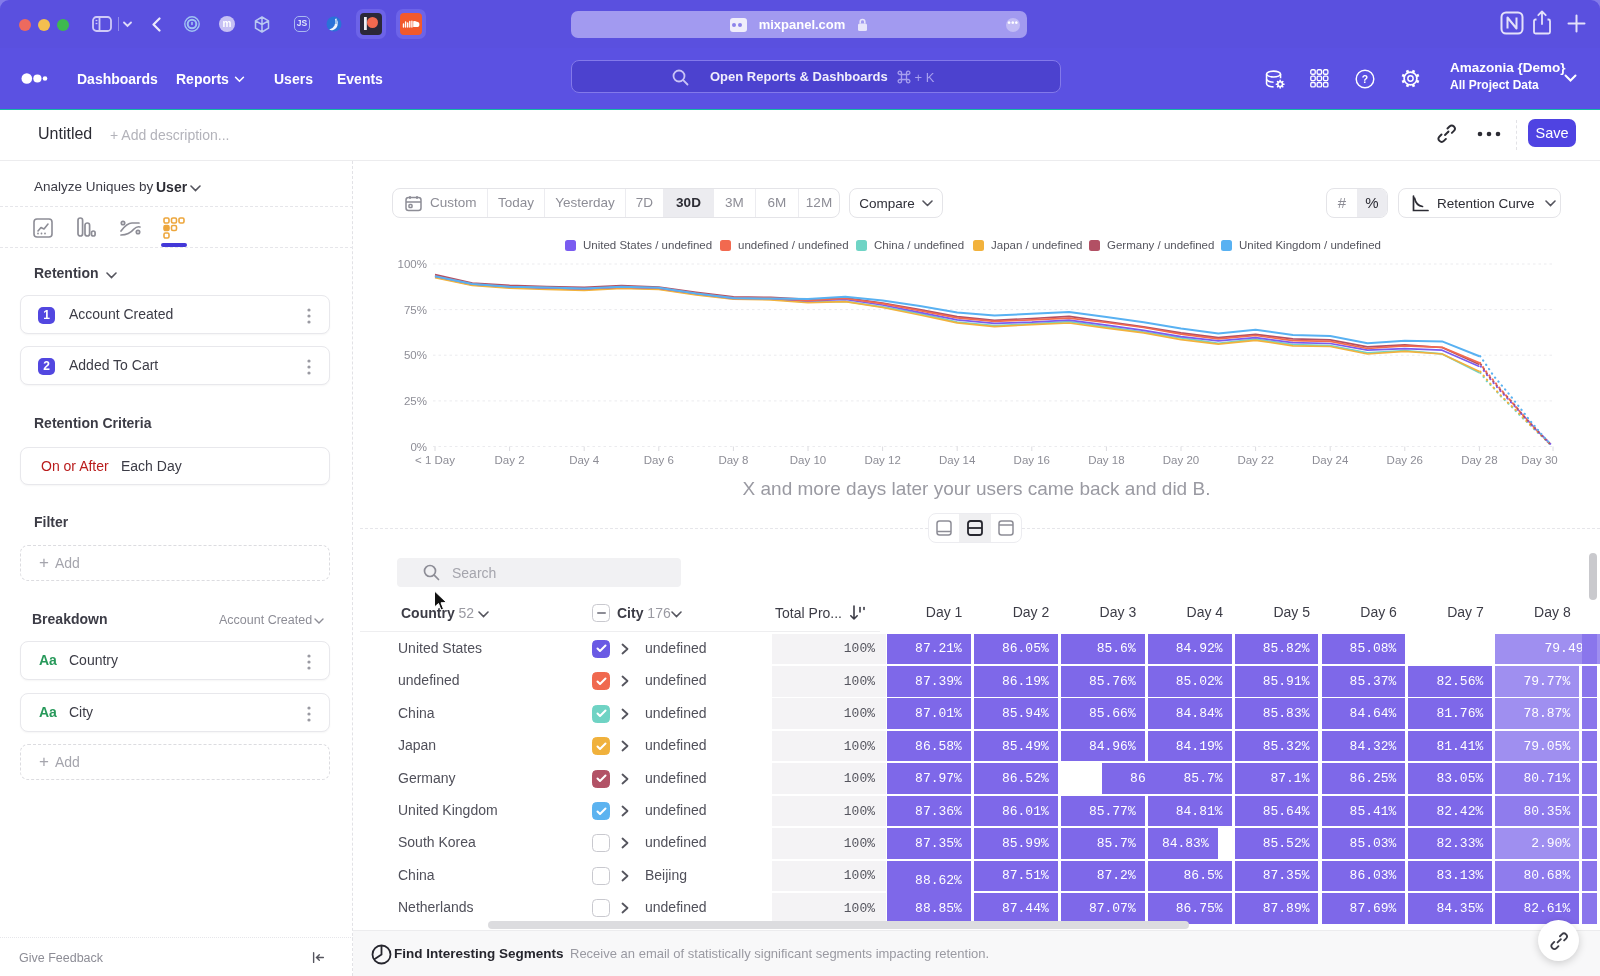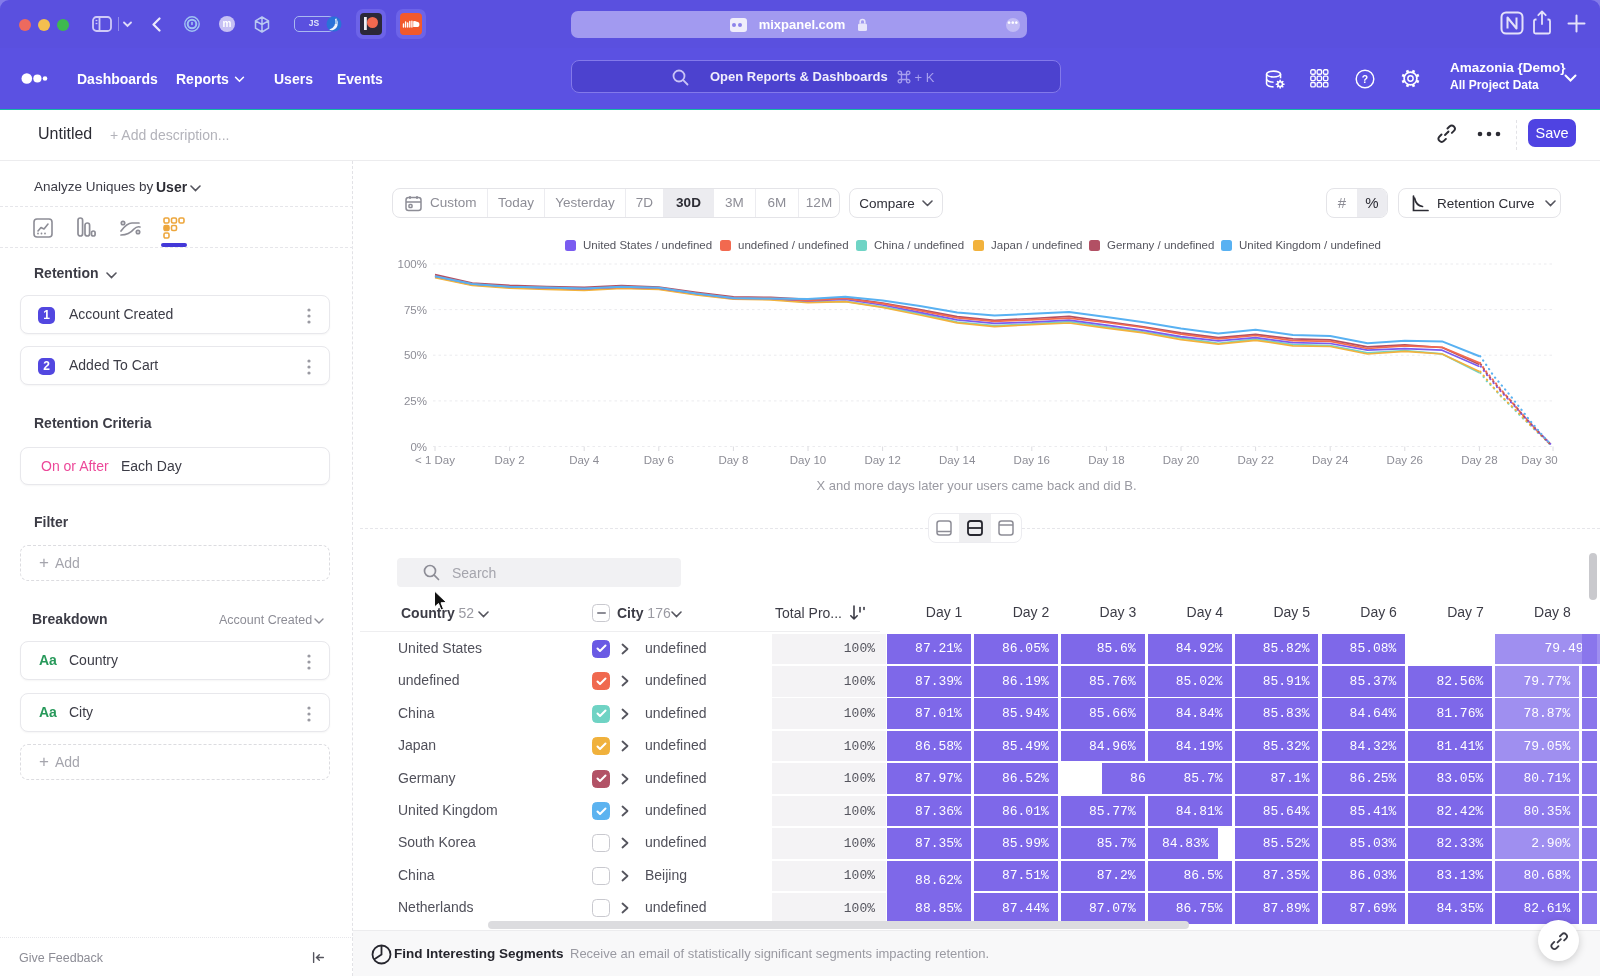--- a/index.html
+++ b/index.html
@@ -68,21 +68,21 @@
       <circle cx="8" cy="8" r="4.3" fill="none" stroke="#9fc3f2" stroke-width="2"></circle>
       <rect x="7.2" y="5.8" width="1.6" height="3.4" rx=".8" fill="#9fc3f2"></rect>
     </svg>
 
   <div class="abs" style="left:219px;top:16px;width:16px;height:16px;border-radius:50%;background:#c6c0f4;color:#fff;font-size:10px;font-weight:700;text-align:center;line-height:16px">m</div>
 
   <svg class="abs" style="left:254px;top:15.5px" width="16" height="17" viewBox="0 0 16 17">
       <path d="M8 1 L14.5 4.8 L14.5 12.2 L8 16 L1.5 12.2 L1.5 4.8 Z M8 1 L8 8.5 M1.5 4.8 L8 8.5 L14.5 4.8 M8 16 L8 8.5" fill="none" stroke="#b9c8f2" stroke-width="1.5" stroke-linejoin="round"></path>
     </svg>
 
-  <div class="abs" style="left:294px;top:16px;width:40px;height:16px;border:1.5px solid #a9b9f0;border-radius:5px;color:#dfe6fb;font-size:8.5px;font-weight:700;text-align:center;line-height:13px">JS</div>
+  <div class="abs" style="left:294px;top:16px;width:16px;height:16px;border:1.5px solid #a9b9f0;border-radius:5px;color:#dfe6fb;font-size:8.5px;font-weight:700;text-align:center;line-height:13px">JS</div>
 
   <svg class="abs" style="left:326px;top:16px" width="16" height="16" viewBox="0 0 16 16">
       <circle cx="8" cy="8" r="7.5" fill="#2a72d8"></circle>
       <path d="M10.5 2.5 Q12.5 6 11.5 9.5 Q10.3 13.2 6.5 14.2 Q4.5 14.6 3.2 13.6 Q7 12.5 8.5 9.5 Q10 6.5 9 3 Z" fill="#eef4fc"></path>
       <path d="M10.5 2.5 Q8.5 4.5 9 8 L11 8 Q11.5 5 10.5 2.5 Z" fill="#9dc3ee"></path>
     </svg>
 
   <div class="abs" style="left:356px;top:9px;width:30px;height:30px;background:#6c63e8;border-radius:7px"></div>
   <div class="abs" style="left:360px;top:13px;width:22px;height:22px;background:#2b2838;border-radius:4px"></div>
   <svg class="abs" style="left:360px;top:13px" width="22" height="22" viewBox="0 0 22 22">
@@ -280,21 +280,21 @@
     <div class="badge">2</div>
     <div class="abs" style="left:48px;top:10px;font-size:14px;color:#3c3c46">Added To Cart</div>
     <div class="abs" style="left:286px;top:12px"><svg width="4" height="16" viewBox="0 0 4 16">
           <circle cx="2" cy="2" r="1.6" fill="#9a9aa2"></circle>
           <circle cx="2" cy="8" r="1.6" fill="#9a9aa2"></circle>
           <circle cx="2" cy="14" r="1.6" fill="#9a9aa2"></circle>
         </svg></div>
   </div>
   <div class="abs sh" style="left:34px;top:254px">Retention Criteria</div>
   <div class="scard" style="top:286px;height:38px">
-    <div class="abs" style="left:20px;top:10px;font-size:14px;color:#ec4899">On or After</div>
+    <div class="abs" style="left:20px;top:10px;font-size:14px;color:#b91c1c">On or After</div>
     <div class="abs" style="left:100px;top:10px;font-size:14px;color:#3c3c46">Each Day</div>
   </div>
   <div class="abs sh" style="left:34px;top:353px">Filter</div>
   <div class="addbox" style="top:384px"><span style="font-size:17px;margin-right:6px">+</span>Add</div>
   <div class="abs sh" style="left:32px;top:450px">Breakdown</div>
   <div class="abs" style="left:219px;top:452px;font-size:12.5px;color:#8d8d96">Account Created</div>
   <svg class="abs" style="left:314px;top:457px" width="10" height="6" viewBox="0 0 10 6">
       <path d="M1 1 L5 5 L9 1" stroke="#8d8d96" stroke-width="1.4" fill="none" stroke-linecap="round"></path>
     </svg>
   <div class="scard" style="top:480px;height:39px">
@@ -421,21 +421,21 @@
     <polyline points="435.0,276.2 472.3,284.0 509.6,286.5 546.9,287.6 584.2,288.8 621.5,287.2 658.8,288.1 696.1,293.3 733.4,297.9 770.7,298.2 808.0,300.6 845.3,298.5 882.6,303.7 919.9,310.6 957.2,317.8 994.5,321.4 1031.8,319.8 1069.1,318.1 1106.4,322.5 1143.7,327.5 1181.0,334.1 1218.3,338.8 1255.6,335.5 1292.9,340.6 1330.2,341.3 1367.5,348.5 1404.8,345.9 1442.1,347.3 1479.4,362.9" fill="none" stroke="#f2694f" stroke-width="1.7" stroke-linejoin="round"></polyline>
     <polyline points="435.0,276.3 472.3,283.9 509.6,286.8 546.9,287.5 584.2,288.5 621.5,286.7 658.8,287.8 696.1,293.4 733.4,297.9 770.7,298.6 808.0,299.1 845.3,296.7 882.6,300.4 919.9,306.1 957.2,312.4 994.5,315.6 1031.8,313.8 1069.1,312.1 1106.4,317.1 1143.7,322.2 1181.0,328.4 1218.3,333.6 1255.6,329.7 1292.9,334.9 1330.2,336.1 1367.5,343.2 1404.8,340.8 1442.1,341.4 1479.4,356.2" fill="none" stroke="#58b1f2" stroke-width="2.0" stroke-linejoin="round"></polyline>
     <polyline points="1480.3,372.8 1487.0,381.4 1494.6,389.0 1500.8,396.3 1508.3,403.4 1515.1,410.3 1521.7,417.2 1529.2,423.9 1535.5,430.6 1543.0,437.2 1549.5,443.8" fill="none" stroke="#6fd4c5" stroke-width="2.1" stroke-dasharray="0.3 4.9" stroke-linecap="round"></polyline>
     <polyline points="1480.3,371.6 1487.5,380.3 1493.9,388.0 1500.8,395.5 1507.9,402.7 1515.5,409.7 1522.1,416.7 1528.9,423.6 1536.2,430.4 1543.0,437.1 1549.8,443.8" fill="none" stroke="#f2b23c" stroke-width="2.1" stroke-dasharray="0.3 4.9" stroke-linecap="round"></polyline>
     <polyline points="1480.7,366.5 1487.6,375.8 1494.5,384.1 1501.3,392.0 1508.7,399.8 1515.8,407.3 1522.2,414.8 1529.3,422.2 1535.6,429.4 1543.3,436.6 1550.2,443.8" fill="none" stroke="#7a5cf0" stroke-width="2.1" stroke-dasharray="0.3 4.9" stroke-linecap="round"></polyline>
     <polyline points="1480.9,364.5 1487.2,374.0 1494.3,382.5 1501.2,390.7 1508.8,398.6 1515.8,406.4 1521.8,414.0 1528.8,421.6 1535.8,429.0 1542.7,436.4 1550.0,443.8" fill="none" stroke="#b25064" stroke-width="2.1" stroke-dasharray="0.3 4.9" stroke-linecap="round"></polyline>
     <polyline points="1480.0,362.9 1486.9,372.6 1494.1,381.3 1500.9,389.6 1508.1,397.7 1514.7,405.6 1521.6,413.4 1528.7,421.1 1535.6,428.8 1542.9,436.3 1549.4,443.8" fill="none" stroke="#f2694f" stroke-width="2.1" stroke-dasharray="0.3 4.9" stroke-linecap="round"></polyline>
     <polyline points="1480.1,356.2 1487.5,366.7 1493.8,376.1 1501.4,385.1 1508.9,393.9 1515.7,402.5 1522.4,410.9 1528.9,419.3 1535.9,427.5 1542.7,435.7 1550.3,443.8" fill="none" stroke="#58b1f2" stroke-width="2.1" stroke-dasharray="0.3 4.9" stroke-linecap="round"></polyline>
 </svg>
 
-<div class="abs" style="left:353px;top:478px;width:1247px;text-align:center;font-size:13px;color:#9a9aa2">X and more days later your users came back and did B.</div>
+<div class="abs" style="left:353px;top:478px;width:1247px;text-align:center;font-size:19px;color:#9a9aa2">X and more days later your users came back and did B.</div>
 
 <div class="abs" style="left:360px;top:528px;width:568px;border-top:1px dashed #e6e6ea"></div>
 <div class="abs" style="left:1022px;top:528px;width:578px;border-top:1px dashed #e6e6ea"></div>
 <div class="abs" style="left:928px;top:513px;width:94px;height:30px;border:1px solid #ececf0;border-radius:8px;background:#fff;display:flex">
   <div style="width:31px;display:flex;align-items:center;justify-content:center">
       <svg width="16" height="16" viewBox="0 0 16 16">
         <g fill="none" stroke="#8d8d96" stroke-width="1.5">
           <rect x="1" y="1" width="14" height="14" rx="2.5"></rect>
           <line x1="1" y1="11.5" x2="15" y2="11.5"></line>
         </g>

